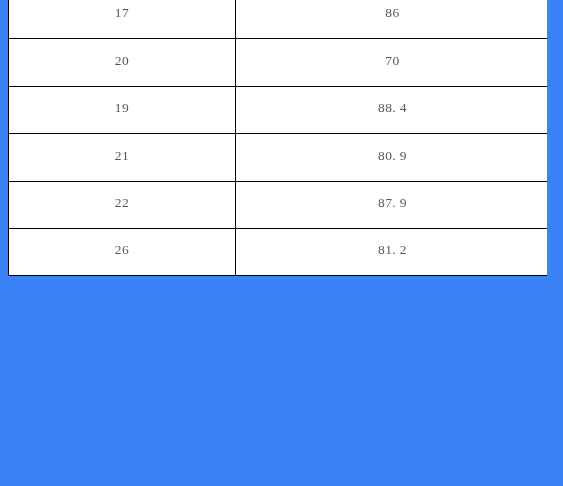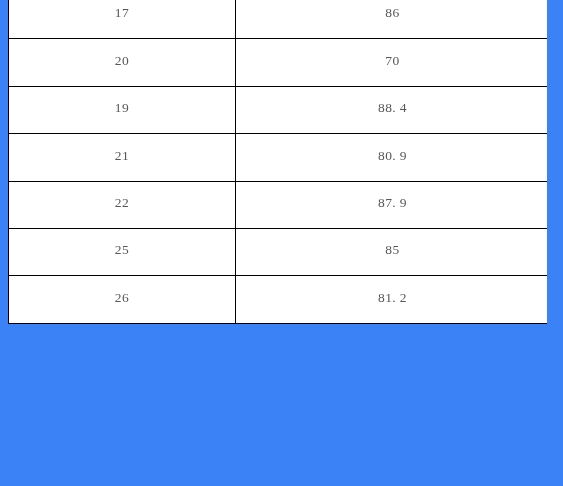--- a/index.html
+++ b/index.html
@@ -91,23 +91,19 @@
           </tr>
           <tr>
             <td class="col-index"><span class="cell-text">21</span></td>
             <td class="col-value"><span class="cell-text">80. 9</span></td>
           </tr>
           <tr>
             <td class="col-index"><span class="cell-text">22</span></td>
             <td class="col-value"><span class="cell-text">87. 9</span></td>
           </tr>
           <tr>
-            <td class="col-index"><span class="cell-text">25</span></td>
-            <td class="col-value"><span class="cell-text">85</span></td>
-          </tr>
-          <tr>
             <td class="col-index"><span class="cell-text">26</span></td>
             <td class="col-value"><span class="cell-text">81. 2</span></td>
           </tr>
         </tbody>
     </table>
   </div>
 </div>
 
 </body></html>

